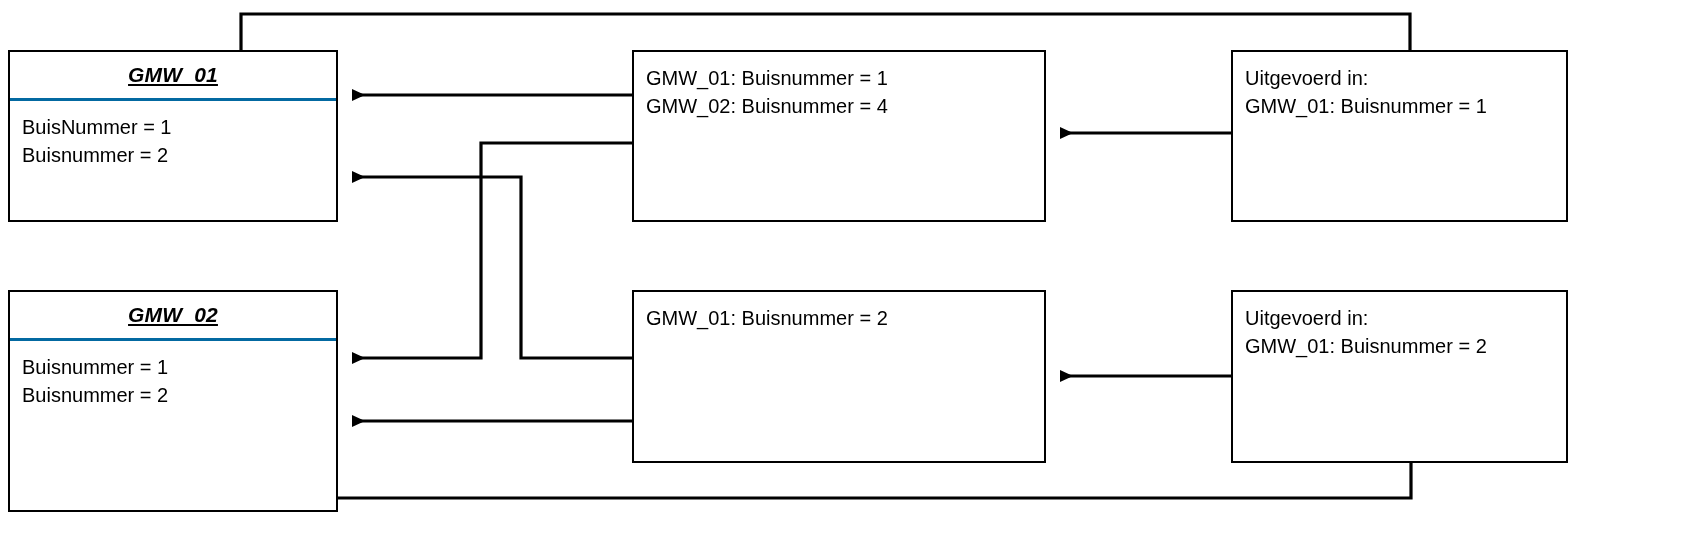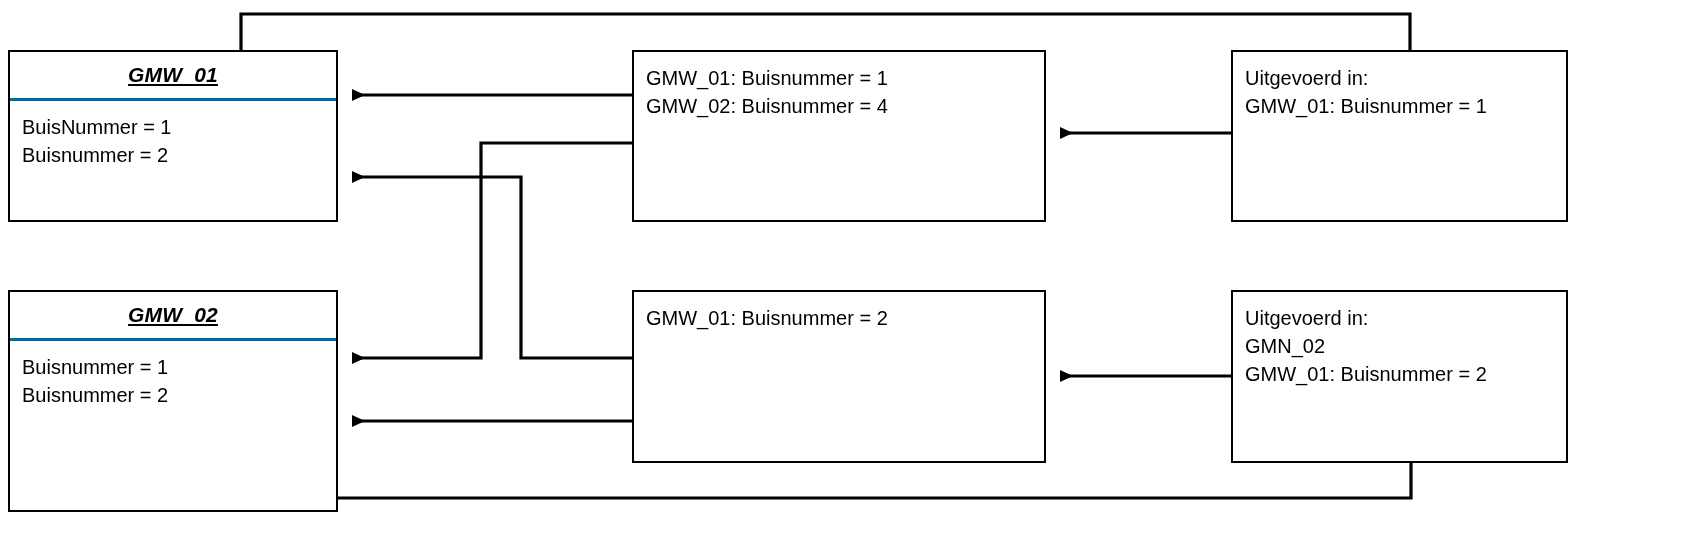--- a/index.html
+++ b/index.html
@@ -134,18 +134,17 @@
 
   <div class="node" style="left:632px; top:290px; width:414px; height:173px;">
     <div class="node-body">
       <div class="node-line">GMW_01: Buisnummer = 2</div>
     </div>
   </div>
 
   <div class="node" style="left:1231px; top:290px; width:337px; height:173px;">
     <div class="node-body">
       <div class="node-line">Uitgevoerd in:</div>
-      <div class="node-line">GMN_02</div>
       <div class="node-line">GMW_01: Buisnummer = 2</div>
     </div>
   </div>
 
 </div>
 
 </body></html>

